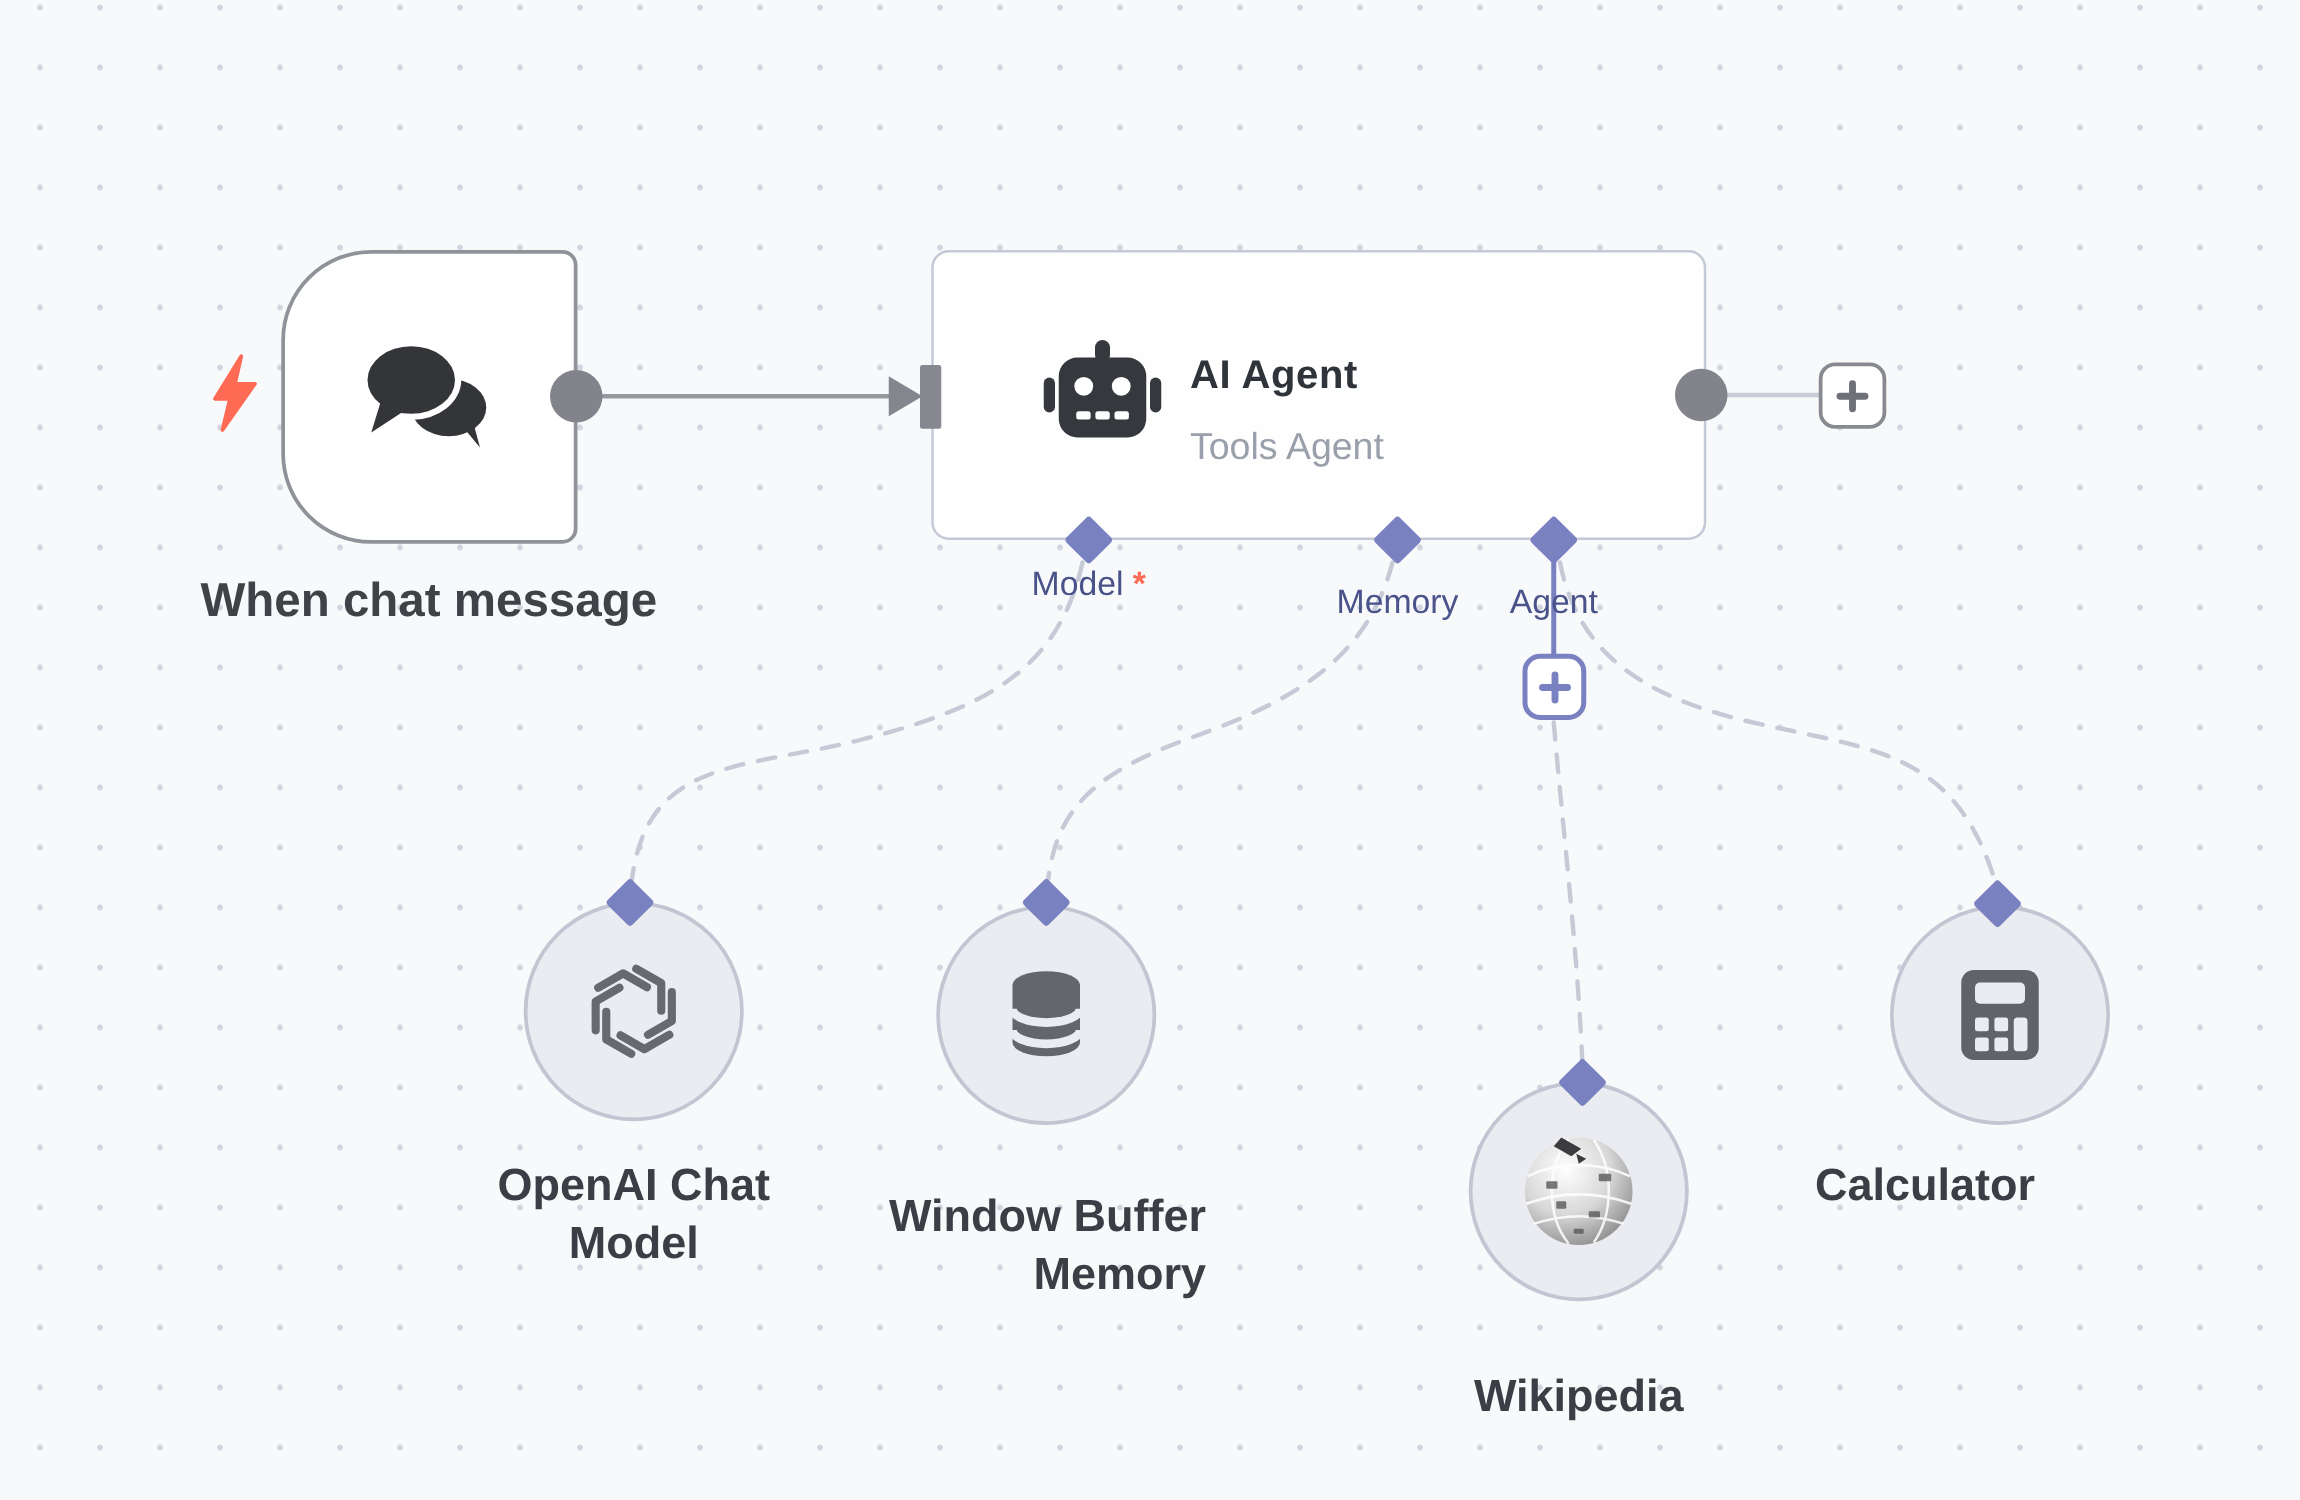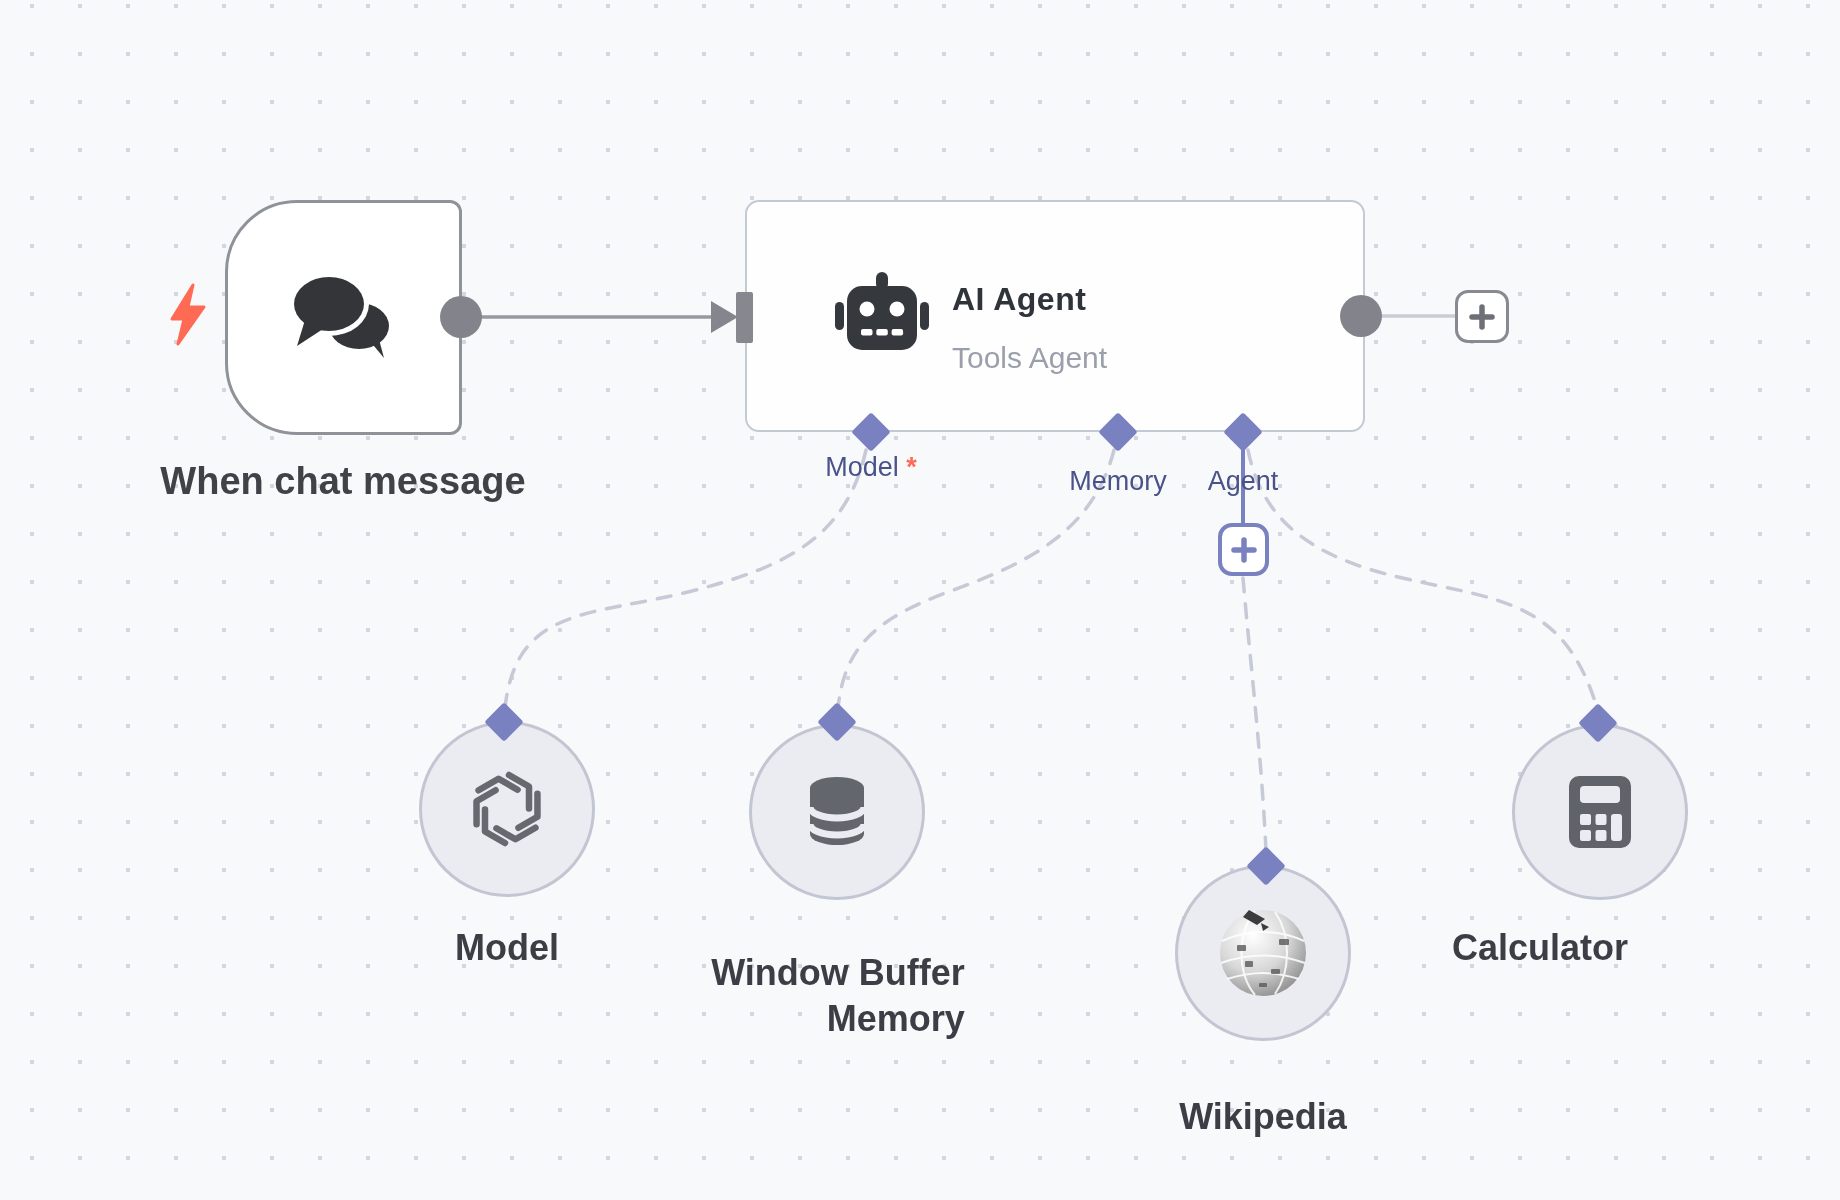--- a/index.html
+++ b/index.html
@@ -276,20 +276,21 @@
           <rect x="-4.5" y="2" width="11" height="11" rx="2"></rect>
           <rect x="-20" y="18" width="11" height="11" rx="2"></rect>
           <rect x="-4.5" y="18" width="11" height="11" rx="2"></rect>
           <rect x="11" y="2" width="11" height="27" rx="3"></rect>
         </g>
       </svg>
     </div>
     <div class="diamond" style="left:1598px;top:723px;"></div>
 
     <div class="node-label sub-label lbl-openai">
+      <div>OpenAI Chat</div>
       <div>Model</div>
     </div>
     <div class="node-label sub-label lbl-memory">
       <div>Window Buffer</div>
       <div>Memory</div>
     </div>
     <div class="node-label sub-label lbl-wikipedia">
       <div>Wikipedia</div>
     </div>
     <div class="node-label sub-label lbl-calculator">

